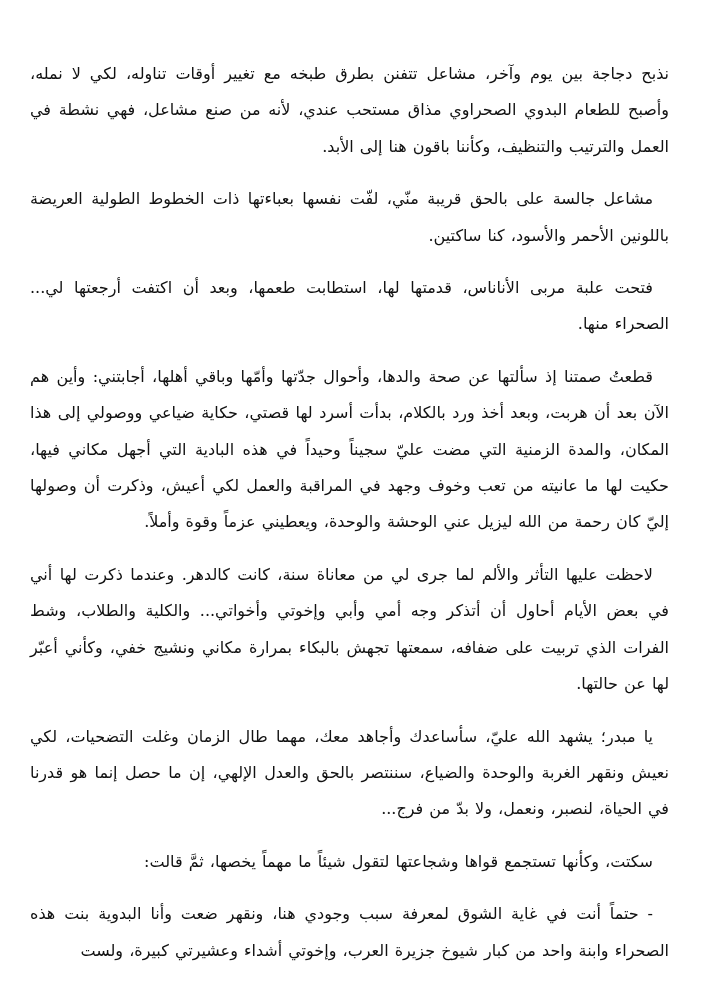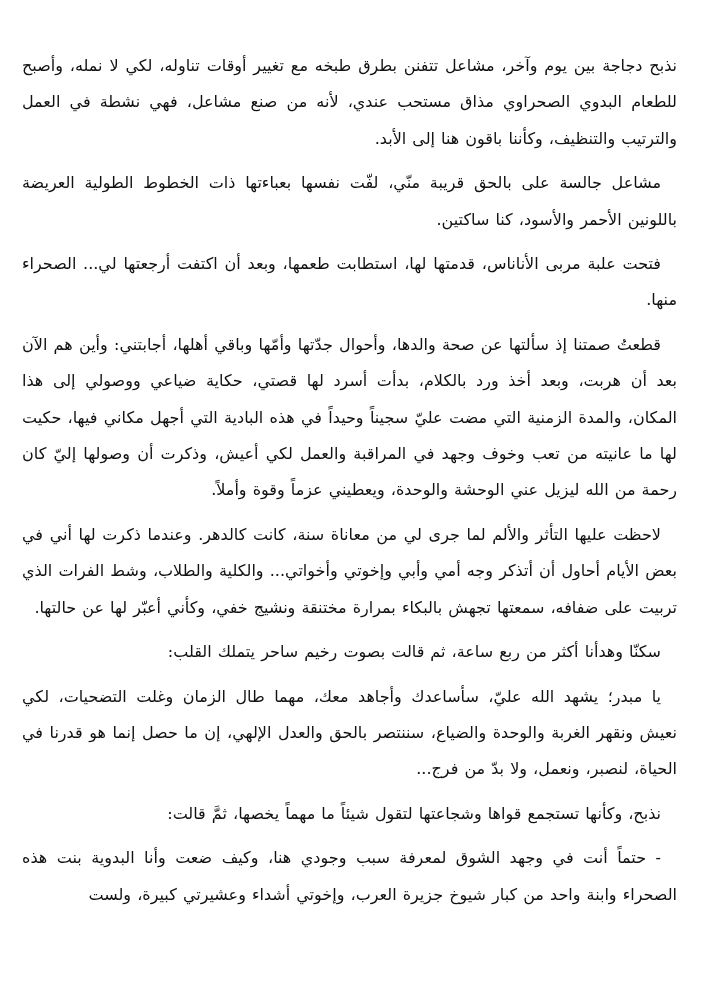--- a/index.html
+++ b/index.html
@@ -17,38 +17,37 @@
     box-sizing: border-box;
     width: 701px;
     height: 1000px;
     padding: 40px 16px 20px 14px;
     background: #ffffff;
     color: #111111;
     direction: rtl;
     unicode-bidi: embed;
   }
   .para {
-    margin: 8px;
+    margin: 16px;
     font-size: 16px;
     line-height: 36.4px;
     text-align: justify;
     text-justify: inter-word;
     word-spacing: 1px;
     color: #111111;
   }
   .para.indent {
     text-indent: 16px;
   }
 </style>
 </head>
 <body>
 
 <div class="book-page">
   <p class="para">نذبح دجاجة بين يوم وآخر، مشاعل تتفنن بطرق طبخه مع تغيير أوقات تناوله، لكي لا نمله، وأصبح للطعام البدوي الصحراوي مذاق مستحب عندي، لأنه من صنع مشاعل، فهي نشطة في العمل والترتيب والتنظيف، وكأننا باقون هنا إلى الأبد.</p>
   <p class="para indent">مشاعل جالسة على بالحق قريبة منّي، لفّت نفسها بعباءتها ذات الخطوط الطولية العريضة باللونين الأحمر والأسود، كنا ساكتين.</p>
   <p class="para indent">فتحت علبة مربى الأناناس، قدمتها لها، استطابت طعمها، وبعد أن اكتفت أرجعتها لي... الصحراء منها.</p>
   <p class="para indent">قطعتُ صمتنا إذ سألتها عن صحة والدها، وأحوال جدّتها وأمّها وباقي أهلها، أجابتني: وأين هم الآن بعد أن هربت، وبعد أخذ ورد بالكلام، بدأت أسرد لها قصتي، حكاية ضياعي ووصولي إلى هذا المكان، والمدة الزمنية التي مضت عليّ سجيناً وحيداً في هذه البادية التي أجهل مكاني فيها، حكيت لها ما عانيته من تعب وخوف وجهد في المراقبة والعمل لكي أعيش، وذكرت أن وصولها إليّ كان رحمة من الله ليزيل عني الوحشة والوحدة، ويعطيني عزماً وقوة وأملاً.</p>
-  <p class="para indent">لاحظت عليها التأثر والألم لما جرى لي من معاناة سنة، كانت كالدهر. وعندما ذكرت لها أني في بعض الأيام أحاول أن أتذكر وجه أمي وأبي وإخوتي وأخواتي... والكلية والطلاب، وشط الفرات الذي تربيت على ضفافه، سمعتها تجهش بالبكاء بمرارة مختنقة ونشيج خفي، وكأني أعبّر لها عن حالتها.</p>
-  <p class="para indent">سكنّا وهدأنا أكثر من ربع ساعة، ثم قالت بصوت رخيم ساحر يتملك القلب:</p>
+  <p class="para indent">لاحظت عليها التأثر والألم لما جرى لي من معاناة سنة، كانت كالدهر. وعندما ذكرت لها أني في بعض الأيام أحاول أن أتذكر وجه أمي وأبي وإخوتي وأخواتي... والكلية والطلاب، وشط الفرات الذي تربيت على ضفافه، سمعتها تجهش بالبكاء بمرارة مكاني ونشيج خفي، وكأني أعبّر لها عن حالتها.</p>
   <p class="para indent">يا مبدر؛ يشهد الله عليّ، سأساعدك وأجاهد معك، مهما طال الزمان وغلت التضحيات، لكي نعيش ونقهر الغربة والوحدة والضياع، سننتصر بالحق والعدل الإلهي، إن ما حصل إنما هو قدرنا في الحياة، لنصبر، ونعمل، ولا بدّ من فرج...</p>
-  <p class="para indent">نذبح، وكأنها تستجمع قواها وشجاعتها لتقول شيئاً ما مهماً يخصها، ثمَّ قالت:</p>
-  <p class="para indent">- حتماً أنت في وجهد الشوق لمعرفة سبب وجودي هنا، وكيف ضعت وأنا البدوية بنت هذه الصحراء وابنة واحد من كبار شيوخ جزيرة العرب، وإخوتي أشداء وعشيرتي كبيرة، ولست</p>
+  <p class="para indent">سكتت، وكأنها تستجمع قواها وشجاعتها لتقول شيئاً ما مهماً يخصها، ثمَّ قالت:</p>
+  <p class="para indent">- حتماً أنت في غاية الشوق لمعرفة سبب وجودي هنا، ونقهر ضعت وأنا البدوية بنت هذه الصحراء وابنة واحد من كبار شيوخ جزيرة العرب، وإخوتي أشداء وعشيرتي كبيرة، ولست</p>
 </div>
 
 </body></html>

